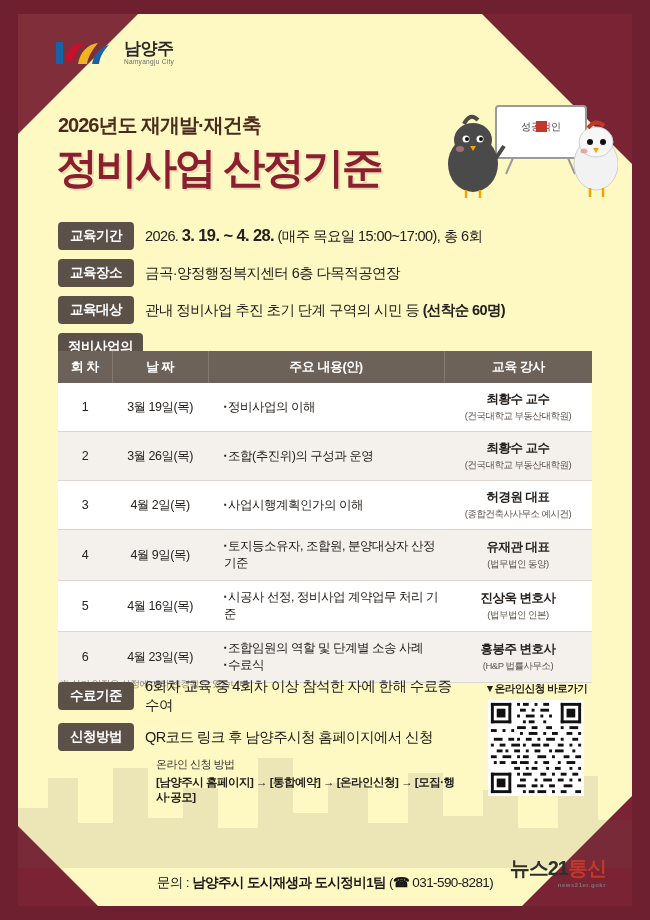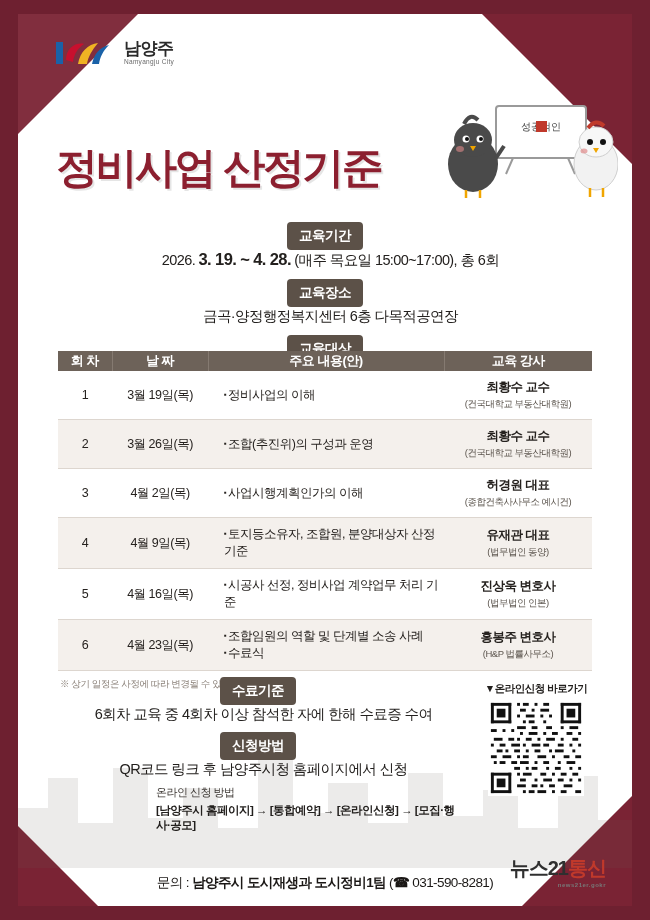--- a/index.html
+++ b/index.html
@@ -7,21 +7,21 @@
     width: 650px; height: 920px;
     font-family: "Liberation Sans", sans-serif;
     background: #6e2030;
     overflow: hidden;
     position: relative;
   }
   .poster {
     position: absolute;
     left: 18px; top: 14px;
     width: 614px; height: 892px;
-    background: #ffffff;
+    background: #fef9c3;
     overflow: hidden;
   }
   
   .corner-tl {
     position: absolute; left: 0; top: 0; width: 0; height: 0;
     border-top: 120px solid #7a2334; border-right: 120px solid transparent;
     opacity: 0.95;
   }
   .corner-tr {
     position: absolute; right: 0; top: 0; width: 0; height: 0;
@@ -60,38 +60,38 @@
     font-size: 42px; font-weight: bold; color: #8c1f2f;
     letter-spacing: -2.5px;
     text-shadow: 2px 2px 0 rgba(0,0,0,0.10);
   }
 
   
   .illus { position: absolute; right: 14px; top: 88px; width: 200px; height: 100px; }
 
   
   .info { position: absolute; left: 40px; top: 208px; width: 534px; }
-  .info-row { display: flex; align-items: center; margin-bottom: 9px; flex-direction: column; }
+  .info-row { display: flex; align-items: center; margin-bottom: 9px; }
   .tag {
     background: #5c5148; color: #fff; font-size: 13.5px; font-weight: bold;
     padding: 5px 10px; border-radius: 4px; letter-spacing: -0.5px;
     min-width: 76px; text-align: center; flex: none;
   }
   .info-val {
     margin-left: 11px; font-size: 14.5px; color: #23201e; letter-spacing: -0.6px;
   }
   .info-val b { font-weight: bold; }
   .info-val .big { font-size: 16.5px; font-weight: bold; }
 
   
   .tbl-wrap { position: absolute; left: 40px; top: 337px; width: 534px; }
   table { width: 100%; border-collapse: collapse; }
   thead td {
     background: #6d6259; color: #fff; font-size: 13px; font-weight: bold;
-    text-align: center; padding: 1px 0; letter-spacing: -0.5px;
+    text-align: center; padding: 7px 0; letter-spacing: -0.5px;
     border-right: 1px solid #857a71;
   }
   thead td:last-child { border-right: none; }
   tbody td {
     font-size: 12.5px; color: #26221f; padding: 8px 6px;
     border-bottom: 1px solid #ddd6cf; letter-spacing: -0.5px;
     vertical-align: middle;
   }
   tbody tr:nth-child(even) { background: #f4f0ec; }
   tbody tr:nth-child(odd) { background: #ffffff; }
@@ -152,20 +152,21 @@
       <path d="M12,22 C12,10 22,4 30,6 C24,10 20,16 19,24 Z" fill="#c8102e"></path>
       <path d="M24,26 C26,14 34,6 44,5 C38,12 34,19 33,26 Z" fill="#f0b323"></path>
       <path d="M38,26 C40,16 46,9 55,7 C49,13 46,19 45,26 Z" fill="#1a62a8"></path>
     </svg>
     <div class="logo-text">
       <div class="logo-ko">남양주</div>
       <div class="logo-en">Namyangju City</div>
     </div>
   </div>
 
+  <div class="title-sub">2026년도 재개발·재건축</div>
   <div class="title-main">정비사업 산정기준</div>
 
   <svg class="illus" viewBox="0 0 200 100">
     <rect x="78" y="4" width="90" height="52" rx="3" fill="#ffffff" stroke="#9a9a9a" stroke-width="2"></rect>
     <text x="123" y="28" font-size="10" font-family="Liberation Sans" fill="#444" text-anchor="middle">성공적인</text>
     <rect x="118" y="19" width="11" height="11" fill="#c0392b"></rect>
     <line x1="95" y1="56" x2="88" y2="72" stroke="#9a9a9a" stroke-width="2"></line>
     <line x1="150" y1="56" x2="157" y2="72" stroke="#9a9a9a" stroke-width="2"></line>
 
     <ellipse cx="55" cy="62" rx="25" ry="28" fill="#4a4a4a"></ellipse>
@@ -199,21 +200,21 @@
     </div>
     <div class="info-row">
       <span class="tag">교육장소</span>
       <span class="info-val">금곡·양정행정복지센터 6층 다목적공연장</span>
     </div>
     <div class="info-row">
       <span class="tag">교육대상</span>
       <span class="info-val">관내 정비사업 추진 초기 단계 구역의 시민 등 <b>(선착순 60명)</b></span>
     </div>
     <div class="info-row">
-      <span class="tag">남양주시청</span>
+      <span class="tag">정비사업의</span>
       <span class="info-val"></span>
     </div>
   </div>
 
   <div class="tbl-wrap">
     <table>
       <thead>
         <tr>
           <td class="c-no">회 차</td>
           <td class="c-date">날 짜</td>

